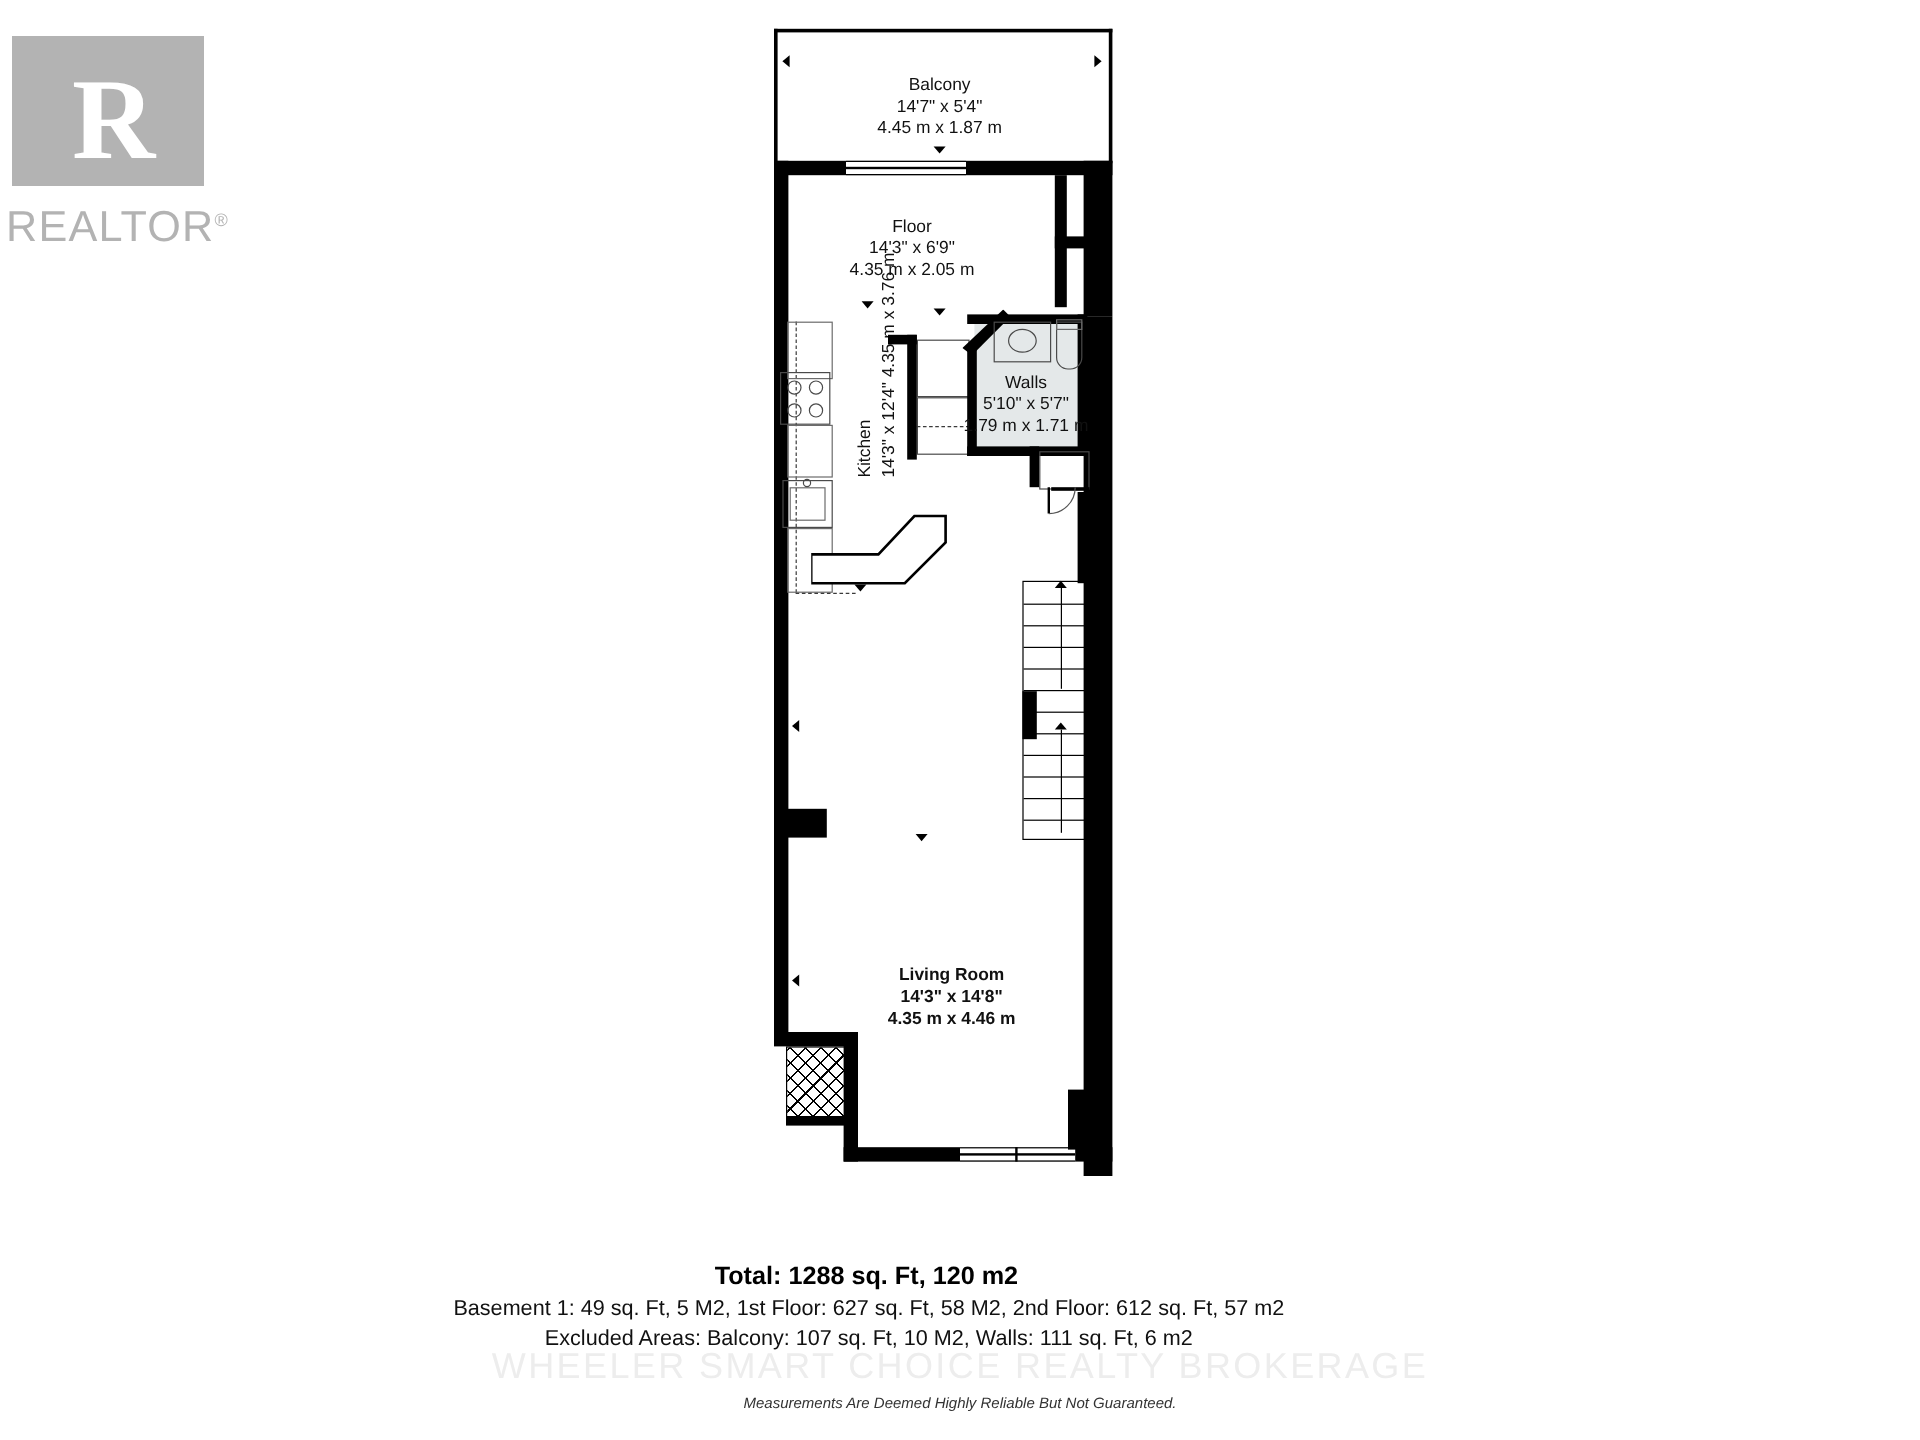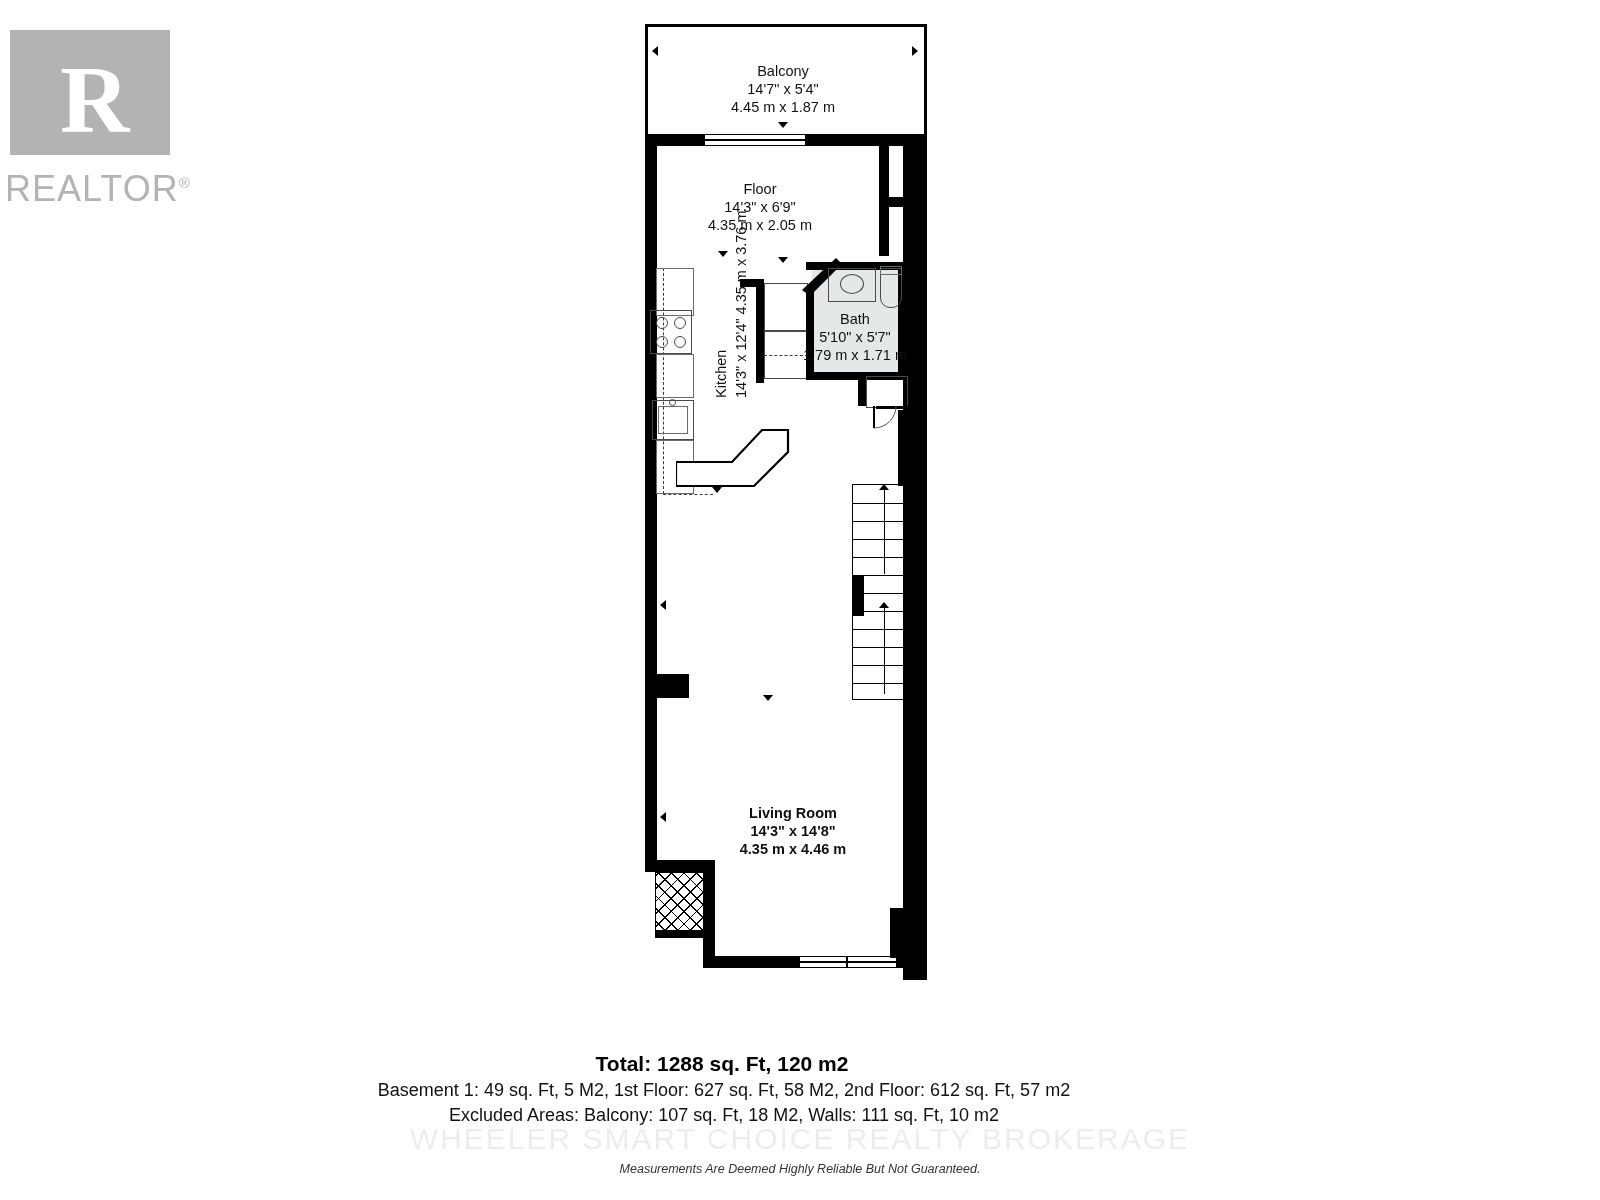--- a/index.html
+++ b/index.html
@@ -341,21 +341,21 @@
   <svg style="position:absolute; left:802px; top:258px; width:40px; height:44px;" viewBox="0 0 40 44">
     <polygon points="34,0 40,6 8,38 0,32" fill="#000000"></polygon>
   </svg>
 
   <div class="fx" style="left:828px; top:268px; width:48px; height:34px;"></div>
   <div class="circle" style="left:840px; top:274px; width:24px; height:20px;"></div>
   <div class="fx" style="left:880px; top:268px; width:22px; height:40px; border-radius:0 0 10px 10px;"></div>
   <div class="fx-thin" style="left:880px; top:266px; width:22px; height:9px;"></div>
 
   <div class="label" style="left:760px; top:310px; width:190px;">
-    <span class="name">Bath</span>
+    <span class="name">Walls</span>
     <span class="dim">5'10" x 5'7"</span>
     <span class="dim">1.79 m x 1.71 m</span>
   </div>
 
   <div class="wall" style="left:858px; top:372px; width:8px; height:34px;"></div>
   <div class="fx" style="left:866px; top:376px; width:42px; height:32px;"></div>
   <div class="thin" style="left:876px; top:406px; width:32px; height:3px;"></div>
   <svg style="position:absolute; left:872px; top:404px; width:40px; height:28px;" viewBox="0 0 40 28">
     <path d="M2,2 L2,24" stroke="#000" stroke-width="2" fill="none"></path>
     <path d="M2,24 A22,22 0 0,0 24,2" stroke="#555" stroke-width="1" fill="none"></path>
@@ -390,17 +390,17 @@
     <span class="dim">4.35 m x 4.46 m</span>
   </div>
 
   <div class="wall" style="left:890px; top:908px; width:16px; height:50px;"></div>
 
 </div>
 
 <div class="footer">
   <p class="total">Total: 1288 sq. Ft, 120 m2</p>
   <p class="floors">Basement 1: 49 sq. Ft, 5 M2, 1st Floor: 627 sq. Ft, 58 M2, 2nd Floor: 612 sq. Ft, 57 m2</p>
-  <p class="excluded">Excluded Areas: Balcony: 107 sq. Ft, 18 M2, Walls: 111 sq. Ft, 10 m2</p>
+  <p class="excluded">Excluded Areas: Balcony: 107 sq. Ft, 10 M2, Walls: 111 sq. Ft, 6 m2</p>
 </div>
 
 <div class="brokerage">WHEELER SMART CHOICE REALTY BROKERAGE</div>
 <div class="disclaimer">Measurements Are Deemed Highly Reliable But Not Guaranteed.</div>
 
 </body></html>

